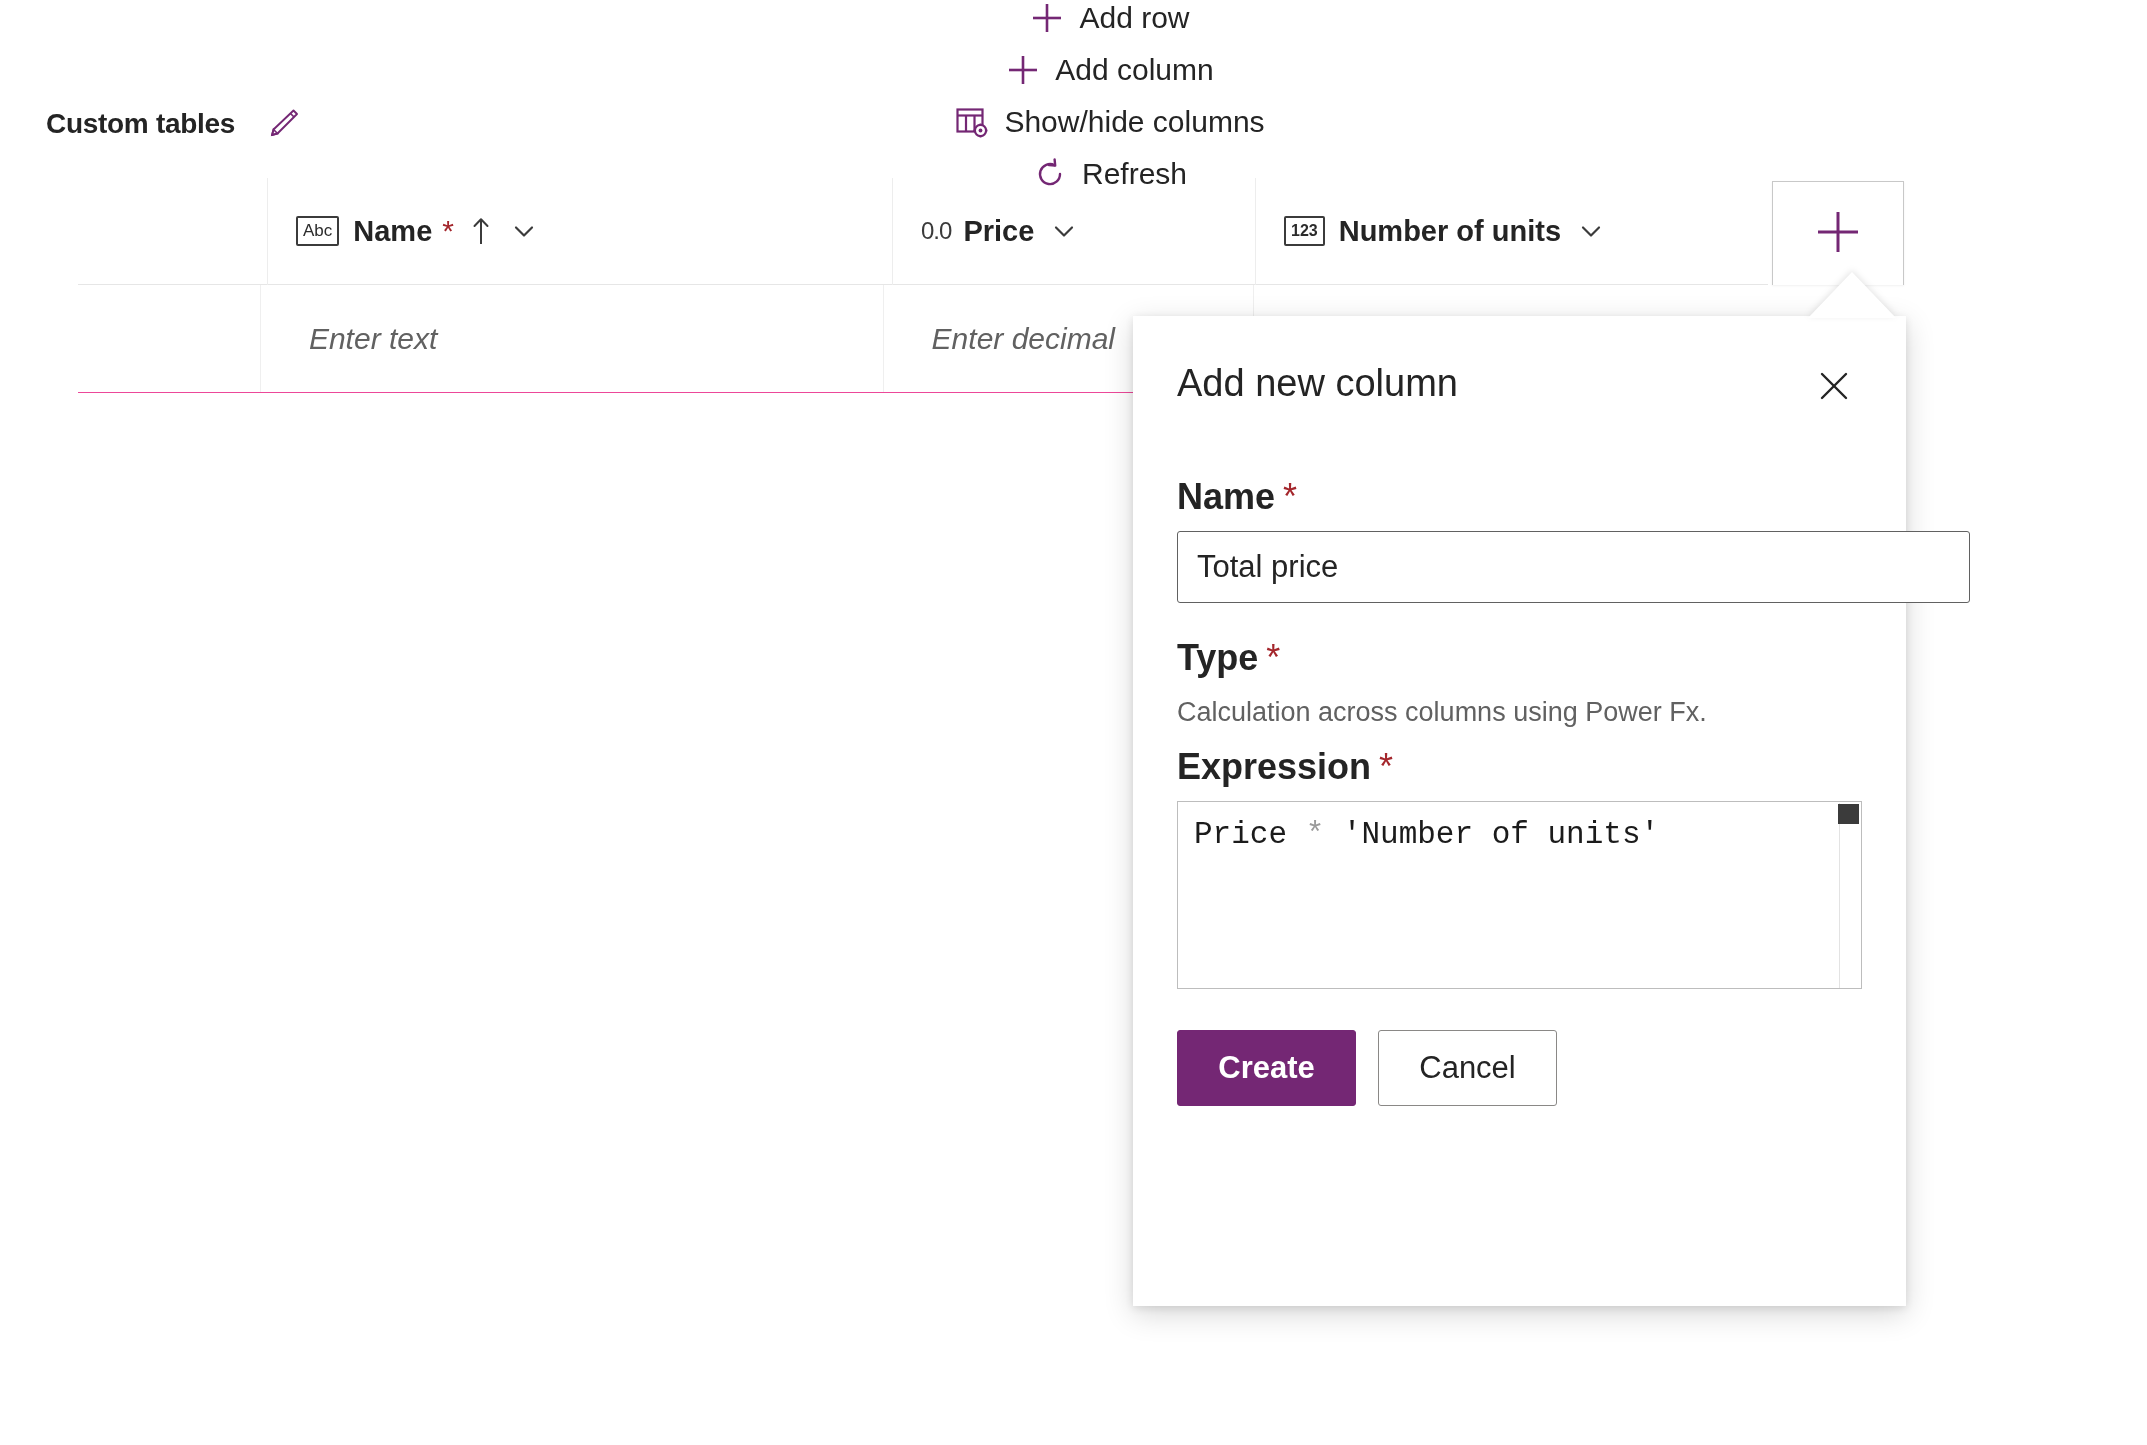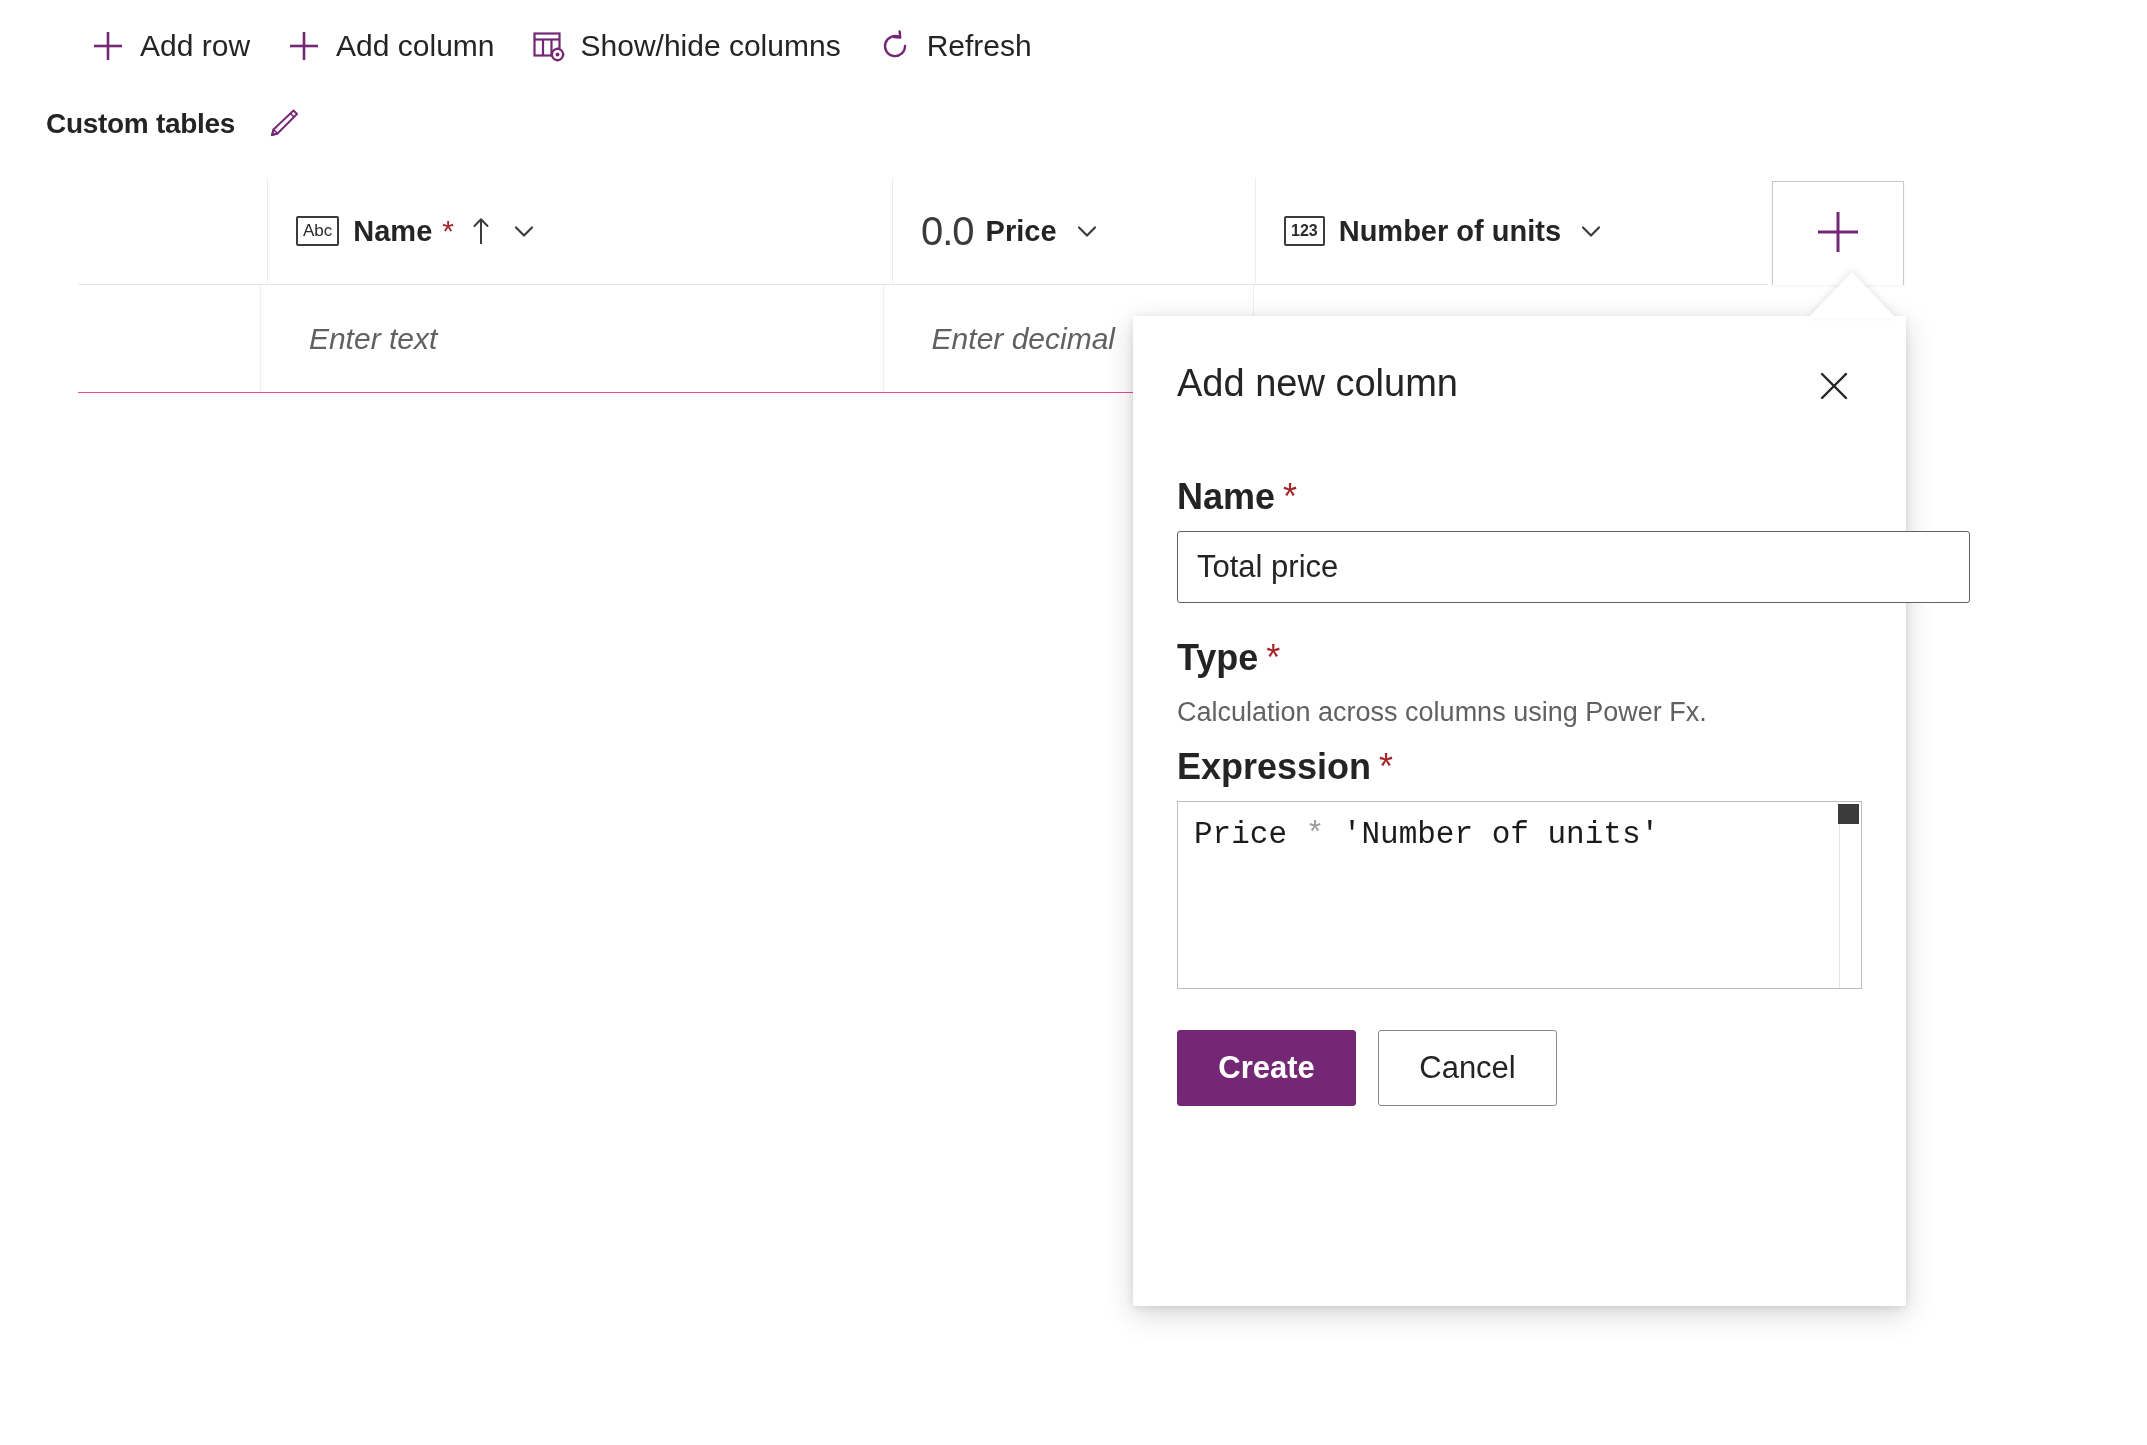--- a/index.html
+++ b/index.html
@@ -11,21 +11,22 @@
     overflow: hidden;
   }
   #root { position: relative; width: 2147px; height: 1445px; background:#fff; }
 
   
   .cmdbar {
     position: absolute; left: 0; top: 0;
     width: 2147px; height: 92px;
     display: flex; align-items: center;
     padding-left: 72px;
-    gap: 0px;
+    gap: 16px;
+    flex-direction: column;
   }
   .cmd-item {
     display: flex; align-items: center;
     height: 60px;
     padding: 0 18px;
     cursor: default;
     color: #242424;
     font-size: 30px;
     white-space: nowrap;
   }
@@ -69,21 +70,21 @@
     border: 2.5px solid #3b3b3b; border-radius: 2px;
     font-size: 17px; font-weight: 400; line-height: 1;
     padding: 4px 5px 5px 5px; color:#2b2b2b;
     font-family: "Liberation Sans", sans-serif;
   }
   .numbox {
     border: 2.5px solid #3b3b3b; border-radius: 2px;
     font-size: 16px; font-weight: 700; line-height: 1;
     padding: 5px 5px 5px 5px; color:#2b2b2b;
   }
-  .decico { font-size: 40px; font-weight: 400; color: #3b3b3b; margin-right: 12px; letter-spacing: -1px;}
+  .decico { font-size: 24px; font-weight: 400; color: #3b3b3b; margin-right: 12px; letter-spacing: -1px;}
   .req { color: #a4262c; margin-left: 10px; font-weight: 400; font-size: 30px; }
   .sortarrow { margin-left: 14px; display:inline-flex; align-items:center; }
   .chev { margin-left: 16px; display:inline-flex; align-items:center; }
 
   .trow { display: flex; height: 108px; border-bottom: 1px solid #ec4899; gap: 20px; }
   .td {
     height: 107px; display: flex; align-items: center;
     border-right: 1px solid #efefef;
     padding-left: 28px;
     font-size: 30px; color: #616161; font-style: italic;

